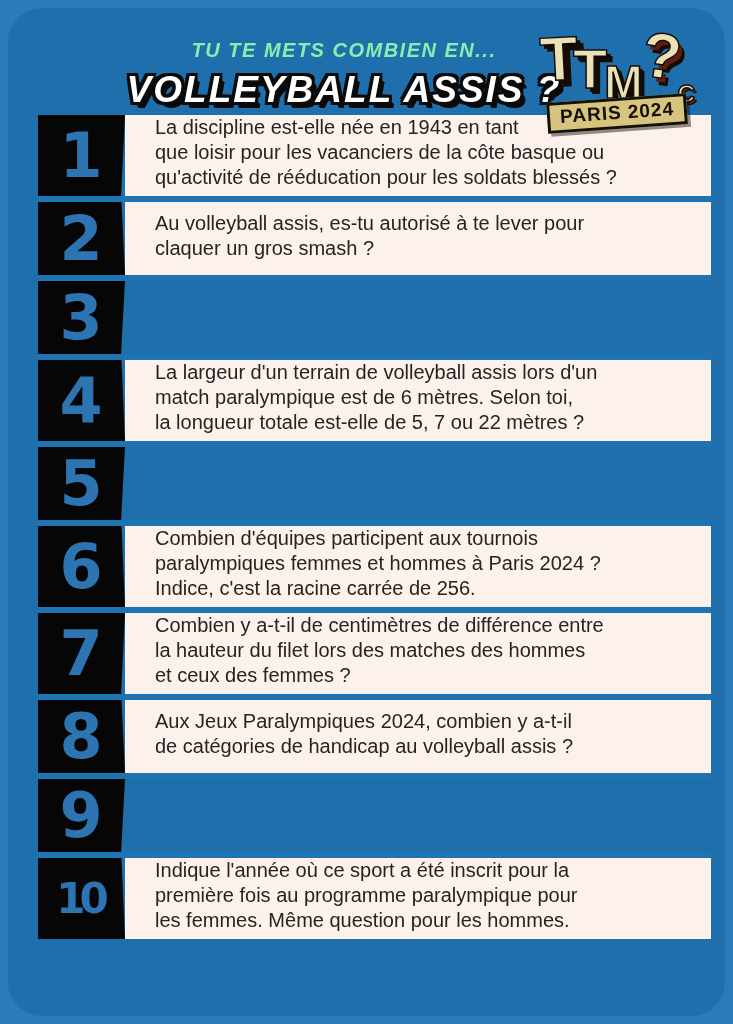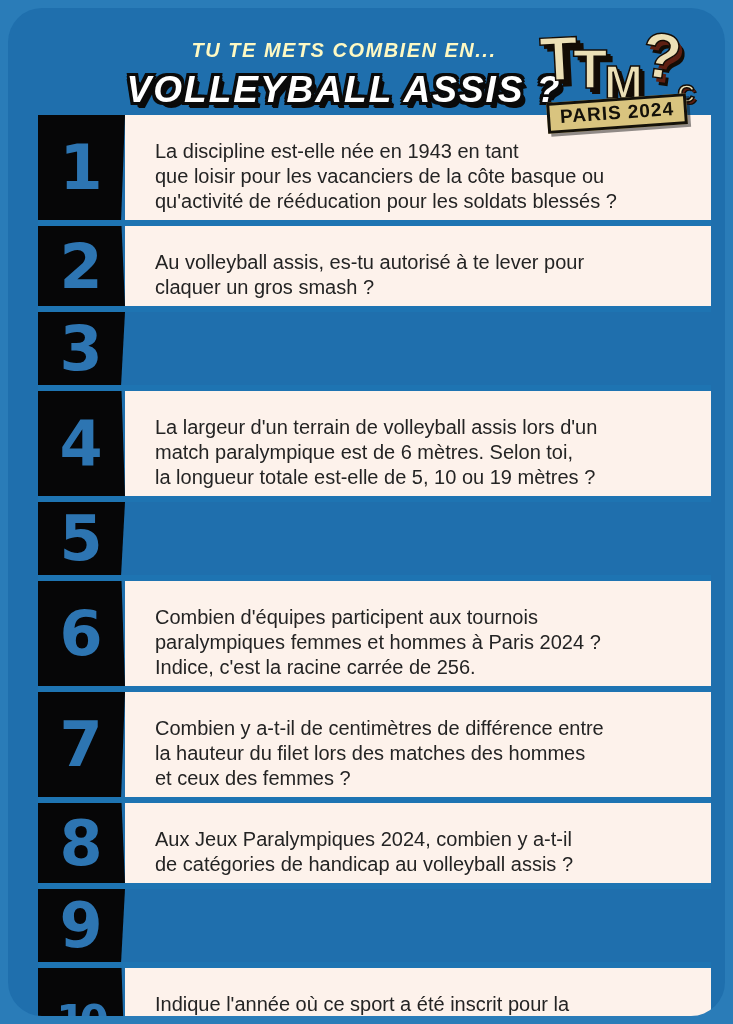--- a/index.html
+++ b/index.html
@@ -15,21 +15,21 @@
     background:#1f6fad;
     border-radius:34px;
     overflow:hidden;
   }
   
   .header { position:relative; height:107px; }
   .header-text { position:absolute; left:0; top:0; width:672px; text-align:center; }
   .kicker {
     margin-top:31px;
     font-size:20px; font-weight:bold; font-style:italic;
-    color:#fef9c3; letter-spacing:1.5px;
+    color:#86efac; letter-spacing:1.5px;
   }
   .title {
     margin-top:7px;
     font-size:37px; font-weight:900; font-style:italic;
     color:#ffffff; letter-spacing:2px; white-space:nowrap;
     text-shadow:
       -3px -3px 0 #0a0a0a, 3px -3px 0 #0a0a0a, -3px 3px 0 #0a0a0a, 3px 3px 0 #0a0a0a,
       -3px 0 0 #0a0a0a, 3px 0 0 #0a0a0a, 0 -3px 0 #0a0a0a, 0 3px 0 #0a0a0a,
       4px 5px 0 #0a0a0a, 5px 6px 0 #0a0a0a;
   }
@@ -65,21 +65,21 @@
   .num {
     font-family:"DejaVu Sans", sans-serif;
     font-size:62px; font-weight:800; color:#2d75b2; letter-spacing:-3px;
     transform:translateX(-2px);
   }
   .num.two-digit { font-size:42px; letter-spacing:-6px; }
   .q-cell {
     flex:1;
     background:#fdf2eb;
     display:flex; align-items:center;
-    padding:24px 8px 6px 30px;
+    padding:0 8px 6px 30px;
   }
   .q {
     font-size:20px; line-height:25px; color:#242424;
     white-space:pre-line;
   }
 </style>
 </head>
 <body>
 
 <div class="card">
@@ -126,21 +126,21 @@
     </div>
   </div>
 
   <div class="row">
     <div class="num-cell">
       <span class="num">4</span>
     </div>
     <div class="q-cell">
       <span class="q">La largeur d'un terrain de volleyball assis lors d'un
 match paralympique est de 6 mètres. Selon toi,
-la longueur totale est-elle de 5, 10 ou 19 mètres ?</span>
+la longueur totale est-elle de 5, 7 ou 22 mètres ?</span>
     </div>
   </div>
 
   <div class="row">
     <div class="num-cell">
       <span class="num">5</span>
     </div>
   </div>
 
   <div class="row">

